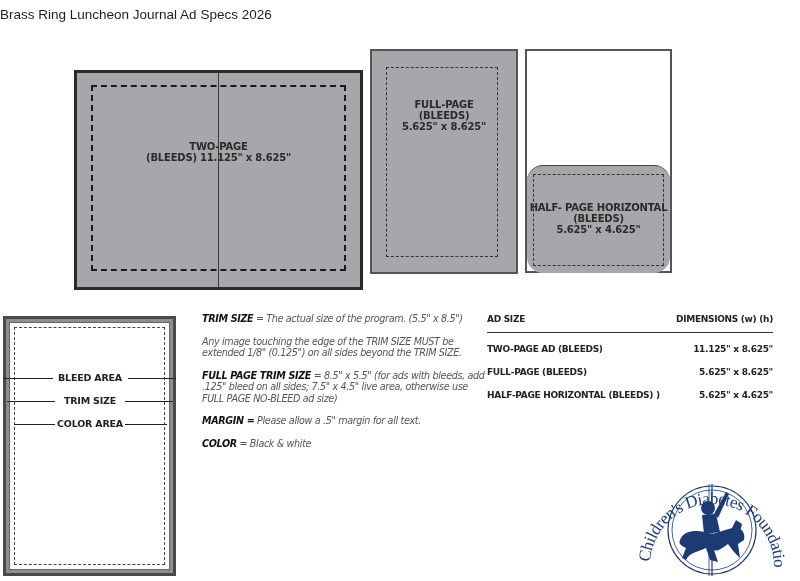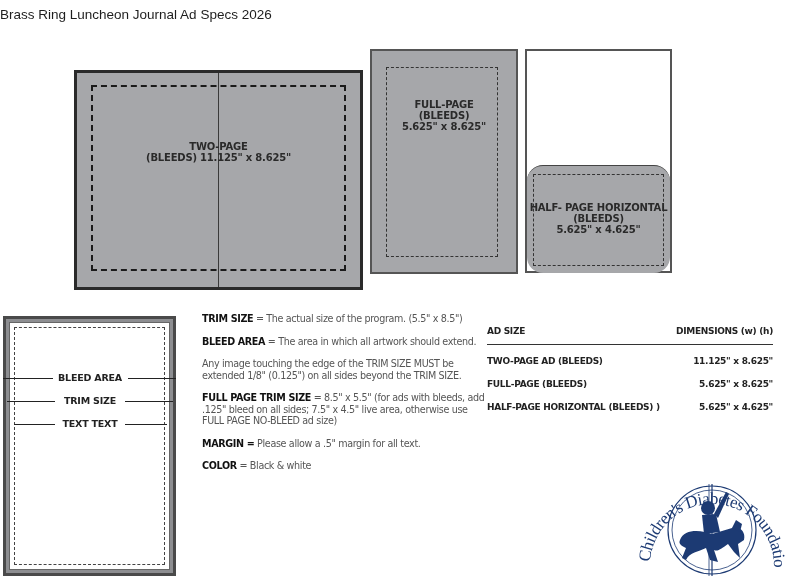--- a/index.html
+++ b/index.html
@@ -28,26 +28,26 @@
 
   
   #mini { position: absolute; left: 3px; top: 316px; width: 173px; height: 260px; box-sizing: border-box; border: 3px solid #4a4a4a; background: #8d8e91; }
   #mini .inner { position: absolute; left: 3px; top: 3px; right: 3px; bottom: 3px; background: #fff; border: 1px solid #666; }
   #mini .innerdash { position: absolute; left: 4px; top: 4px; right: 4px; bottom: 4px; border: 1.5px dashed #444; }
   .miniline { position: absolute; height: 1px; background: #222; }
   .minilabel { position: absolute; font-size: 9.5px; font-weight: bold; color: #222; font-family: "DejaVu Sans", sans-serif; text-align: center; width: 80px; letter-spacing: -0.2px; }
 
   
   .specs { position: absolute; left: 202px; top: 313px; width: 285px; font-size: 9.6px; line-height: 11.5px; color: #555; font-family: "DejaVu Sans", sans-serif; letter-spacing: -0.35px; }
-  .specs p { margin: 0 0 11px 0; }
+  .specs p { margin: 0 0 11px 0; font-style: italic; }
   .specs b { color: #111; }
   .specs .elec { margin-top: 0; }
 
   
-  .adtable { position: absolute; left: 487px; top: 326px; width: 286px; font-family: "DejaVu Sans", sans-serif; font-size: 9px; font-weight: bold; color: #222; letter-spacing: -0.3px; }
+  .adtable { position: absolute; left: 487px; top: 314px; width: 286px; font-family: "DejaVu Sans", sans-serif; font-size: 9px; font-weight: bold; color: #222; letter-spacing: -0.3px; }
   .adtable .row { display: flex; justify-content: space-between; height: 23px; align-items: center; }
   .adtable .hdr { height: 12px; border-bottom: 1.5px solid #333; padding-bottom: 6px; margin-bottom: 4px; align-items: flex-start; }
   .adtable .hdr span { font-weight: bold; }
 
   
   #logo { position: absolute; left: 628px; top: 448px; width: 165px; height: 130px; }
 </style>
 </head>
 <body>
 
@@ -88,25 +88,24 @@
   </div>
 </div>
 <div class="miniline" style="left:3px; top:378px; width:50px;"></div>
 <div class="miniline" style="left:128px; top:378px; width:48px;"></div>
 <div class="minilabel" style="left:50px; top:372px;">BLEED AREA</div>
 <div class="miniline" style="left:7px; top:401px; width:48px;"></div>
 <div class="miniline" style="left:125px; top:401px; width:48px;"></div>
 <div class="minilabel" style="left:50px; top:395px;">TRIM SIZE</div>
 <div class="miniline" style="left:14px; top:424px; width:41px;"></div>
 <div class="miniline" style="left:125px; top:424px; width:42px;"></div>
-<div class="minilabel" style="left:50px; top:418px;">TEXT TEXT</div>
+<div class="minilabel" style="left:50px; top:418px;">COLOR AREA</div>
 
 <div class="specs">
   <p><b>TRIM SIZE</b><span> = The actual size of the program. (5.5" x 8.5")</span></p>
-  <p><b>BLEED AREA</b><span> = The area in which all artwork should extend.</span></p>
   <p>Any image touching the edge of the TRIM SIZE MUST be extended 1/8" (0.125") on all sides beyond the TRIM SIZE.</p>
   <p><b>FULL PAGE TRIM SIZE</b><span> = 8.5" x 5.5" (for ads with bleeds, add .125" bleed on all sides; 7.5" x 4.5" live area, otherwise use FULL PAGE NO-BLEED ad size)</span></p>
   <p><b>MARGIN =</b><span> Please allow a .5" margin for all text.</span></p>
   <p><b>COLOR</b><span> = Black &amp; white</span></p>
 </div>
 
 <div class="adtable">
   <div class="row hdr">
     <span>AD SIZE</span>
     <span>DIMENSIONS (w) (h)</span>

